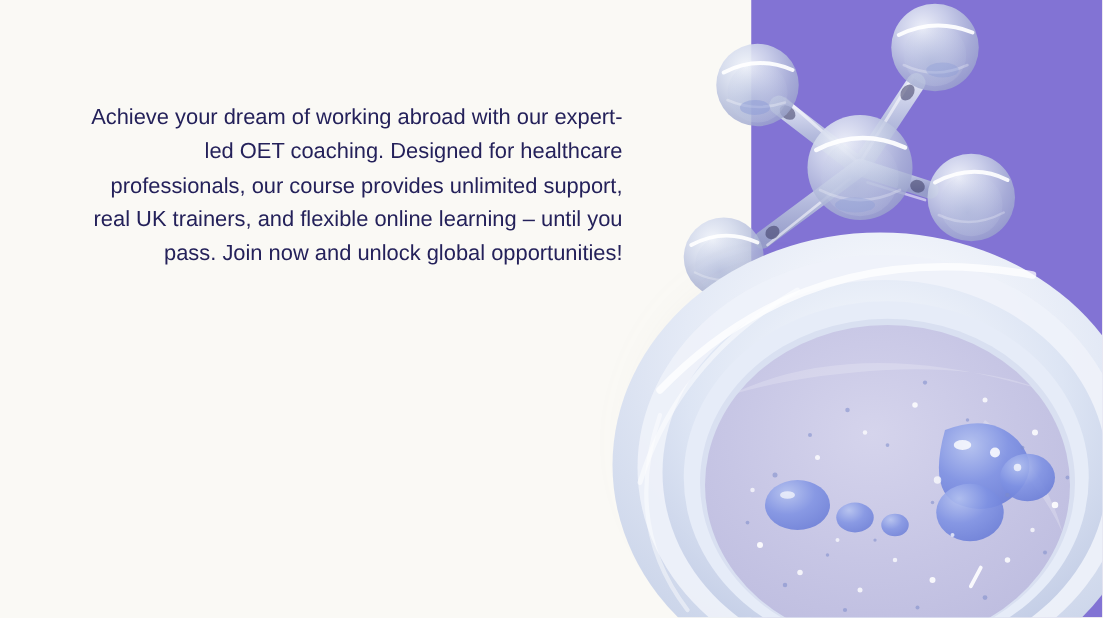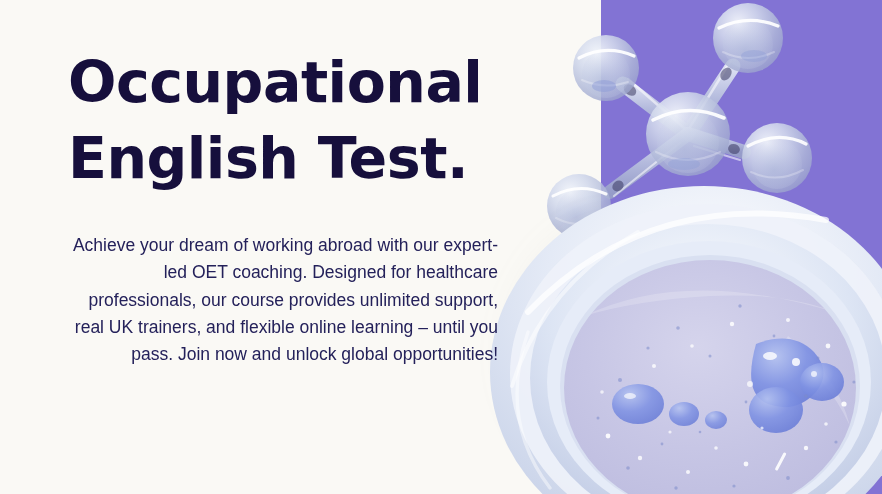--- a/index.html
+++ b/index.html
@@ -288,18 +288,16 @@
         </g>
       </g>
 
       <path d="M40 116 Q160 -8 338 24" stroke="#FFFFFF" stroke-opacity="0.75" stroke-width="6" fill="none" stroke-linecap="round"></path>
       <path d="M24 190 Q54 92 150 36" stroke="#FFFFFF" stroke-opacity="0.5" stroke-width="4" fill="none" stroke-linecap="round"></path>
       <path d="M62 292 Q10 224 40 136" stroke="#FFFFFF" stroke-opacity="0.45" stroke-width="3.4" fill="none" stroke-linecap="round"></path>
     </svg>
   </div>
 
   <div class="text-col">
-    <h1 class="headline">Occupational
-English Test.</h1>
     <p class="subcopy">Achieve your dream of working abroad with our expert-led OET coaching. Designed for healthcare professionals, our course provides unlimited support, real UK trainers, and flexible online learning – until you pass. Join now and unlock global opportunities!</p>
   </div>
 
 </div>
 
 </body></html>

